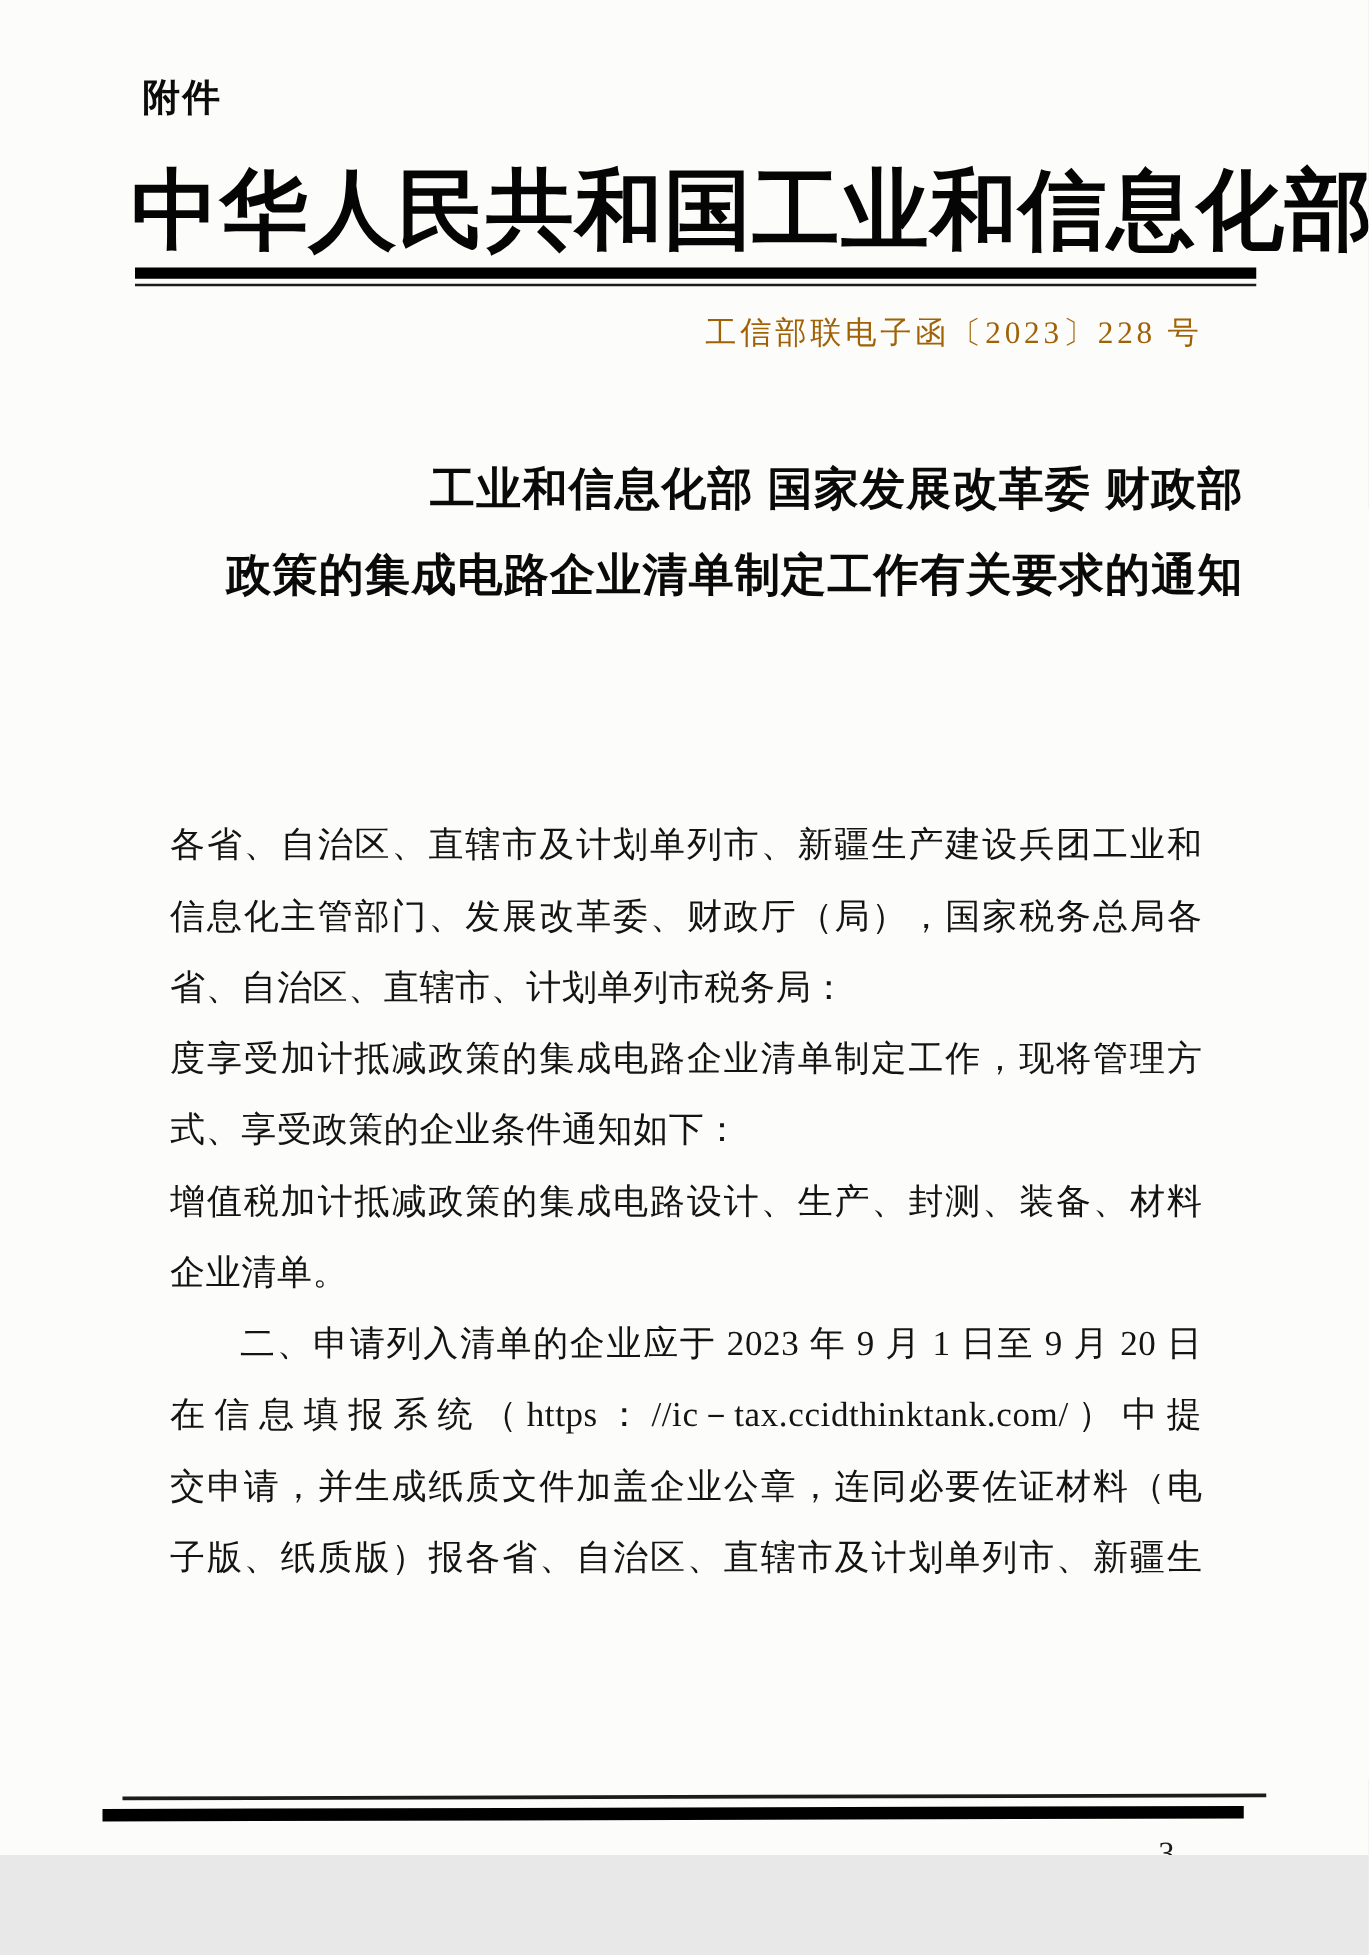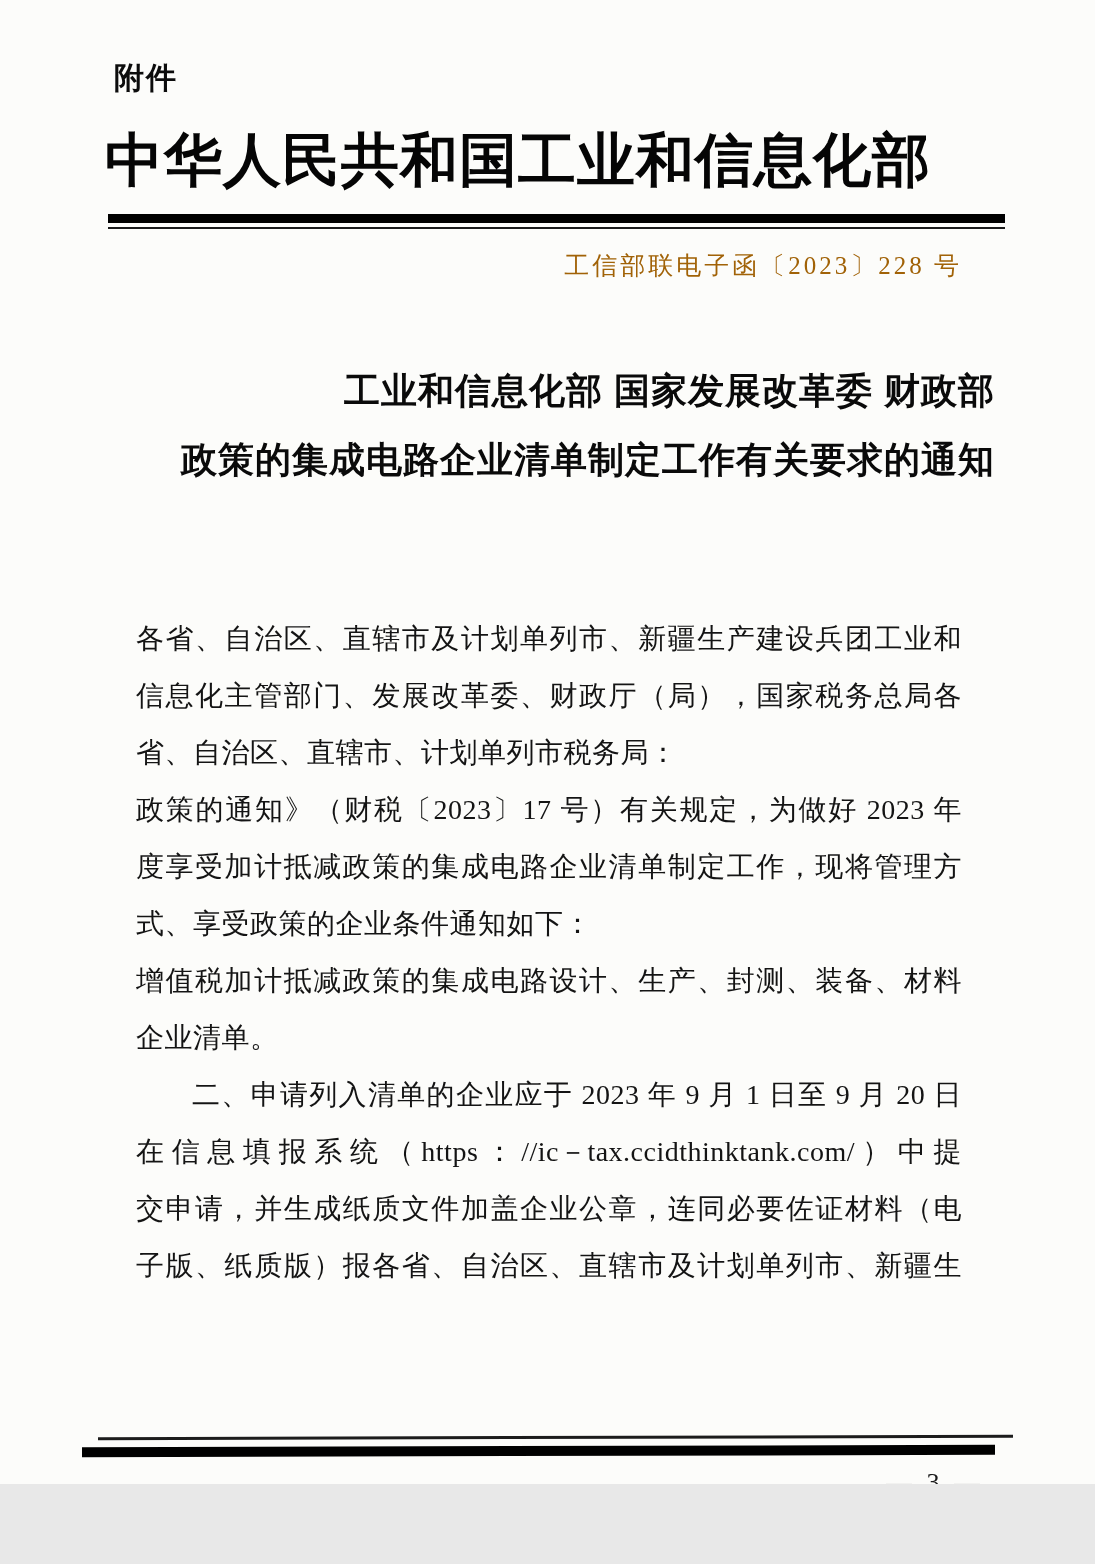--- a/index.html
+++ b/index.html
@@ -22,21 +22,21 @@
     font-weight: 700;
     letter-spacing: 2px;
     color: #0c0c0c;
   }
   .masthead {
     position: absolute;
     left: 105px;
     top: 122px;
     width: 900px;
     font-family: "Liberation Serif", "DejaVu Serif", serif;
-    font-size: 58px;
+    font-size: 70px;
     font-weight: 700;
     letter-spacing: 1px;
     white-space: nowrap;
     color: #050505;
   }
   .rule {
     position: absolute;
     left: 108px;
     top: 214px;
     width: 897px;
@@ -61,21 +61,21 @@
     font-family: "Liberation Sans", "DejaVu Sans", sans-serif;
     font-size: 36px;
     font-weight: 700;
     letter-spacing: 1px;
     color: #0a0a0a;
   }
   .title-line { height: 69px; line-height: 69px; white-space: nowrap; }
   .body-block {
     position: absolute;
     left: 136px;
-    top: 610px;
+    top: 648px;
     width: 826px;
     font-size: 28px;
     letter-spacing: 0.5px;
     color: #141414;
   }
   .body-line {
     height: 57px;
     line-height: 57px;
     text-align: justify;
     text-align-last: left;
@@ -130,21 +130,20 @@
 
   <div class="title">
     <div class="title-line">工业和信息化部 国家发展改革委 财政部</div>
     <div class="title-line">政策的集成电路企业清单制定工作有关要求的通知</div>
   </div>
 
   <div class="body-block">
       <div class="body-line fill">各省、自治区、直辖市及计划单列市、新疆生产建设兵团工业和</div>
       <div class="body-line fill">信息化主管部门、发展改革委、财政厅（局），国家税务总局各</div>
       <div class="body-line">省、自治区、直辖市、计划单列市税务局：</div>
-      <div class="body-line fill">政策的通知》（财税〔2023〕17 号）有关规定，为做好 2023 年</div>
       <div class="body-line fill">度享受加计抵减政策的集成电路企业清单制定工作，现将管理方</div>
       <div class="body-line">式、享受政策的企业条件通知如下：</div>
       <div class="body-line fill">增值税加计抵减政策的集成电路设计、生产、封测、装备、材料</div>
       <div class="body-line">企业清单。</div>
       <div class="body-line fill indent">二、申请列入清单的企业应于 2023 年 9 月 1 日至 9 月 20 日</div>
       <div class="body-line fill">在信息填报系统（https：//ic－tax.ccidthinktank.com/）中提</div>
       <div class="body-line fill">交申请，并生成纸质文件加盖企业公章，连同必要佐证材料（电</div>
       <div class="body-line fill">子版、纸质版）报各省、自治区、直辖市及计划单列市、新疆生</div>
     </div>
 

